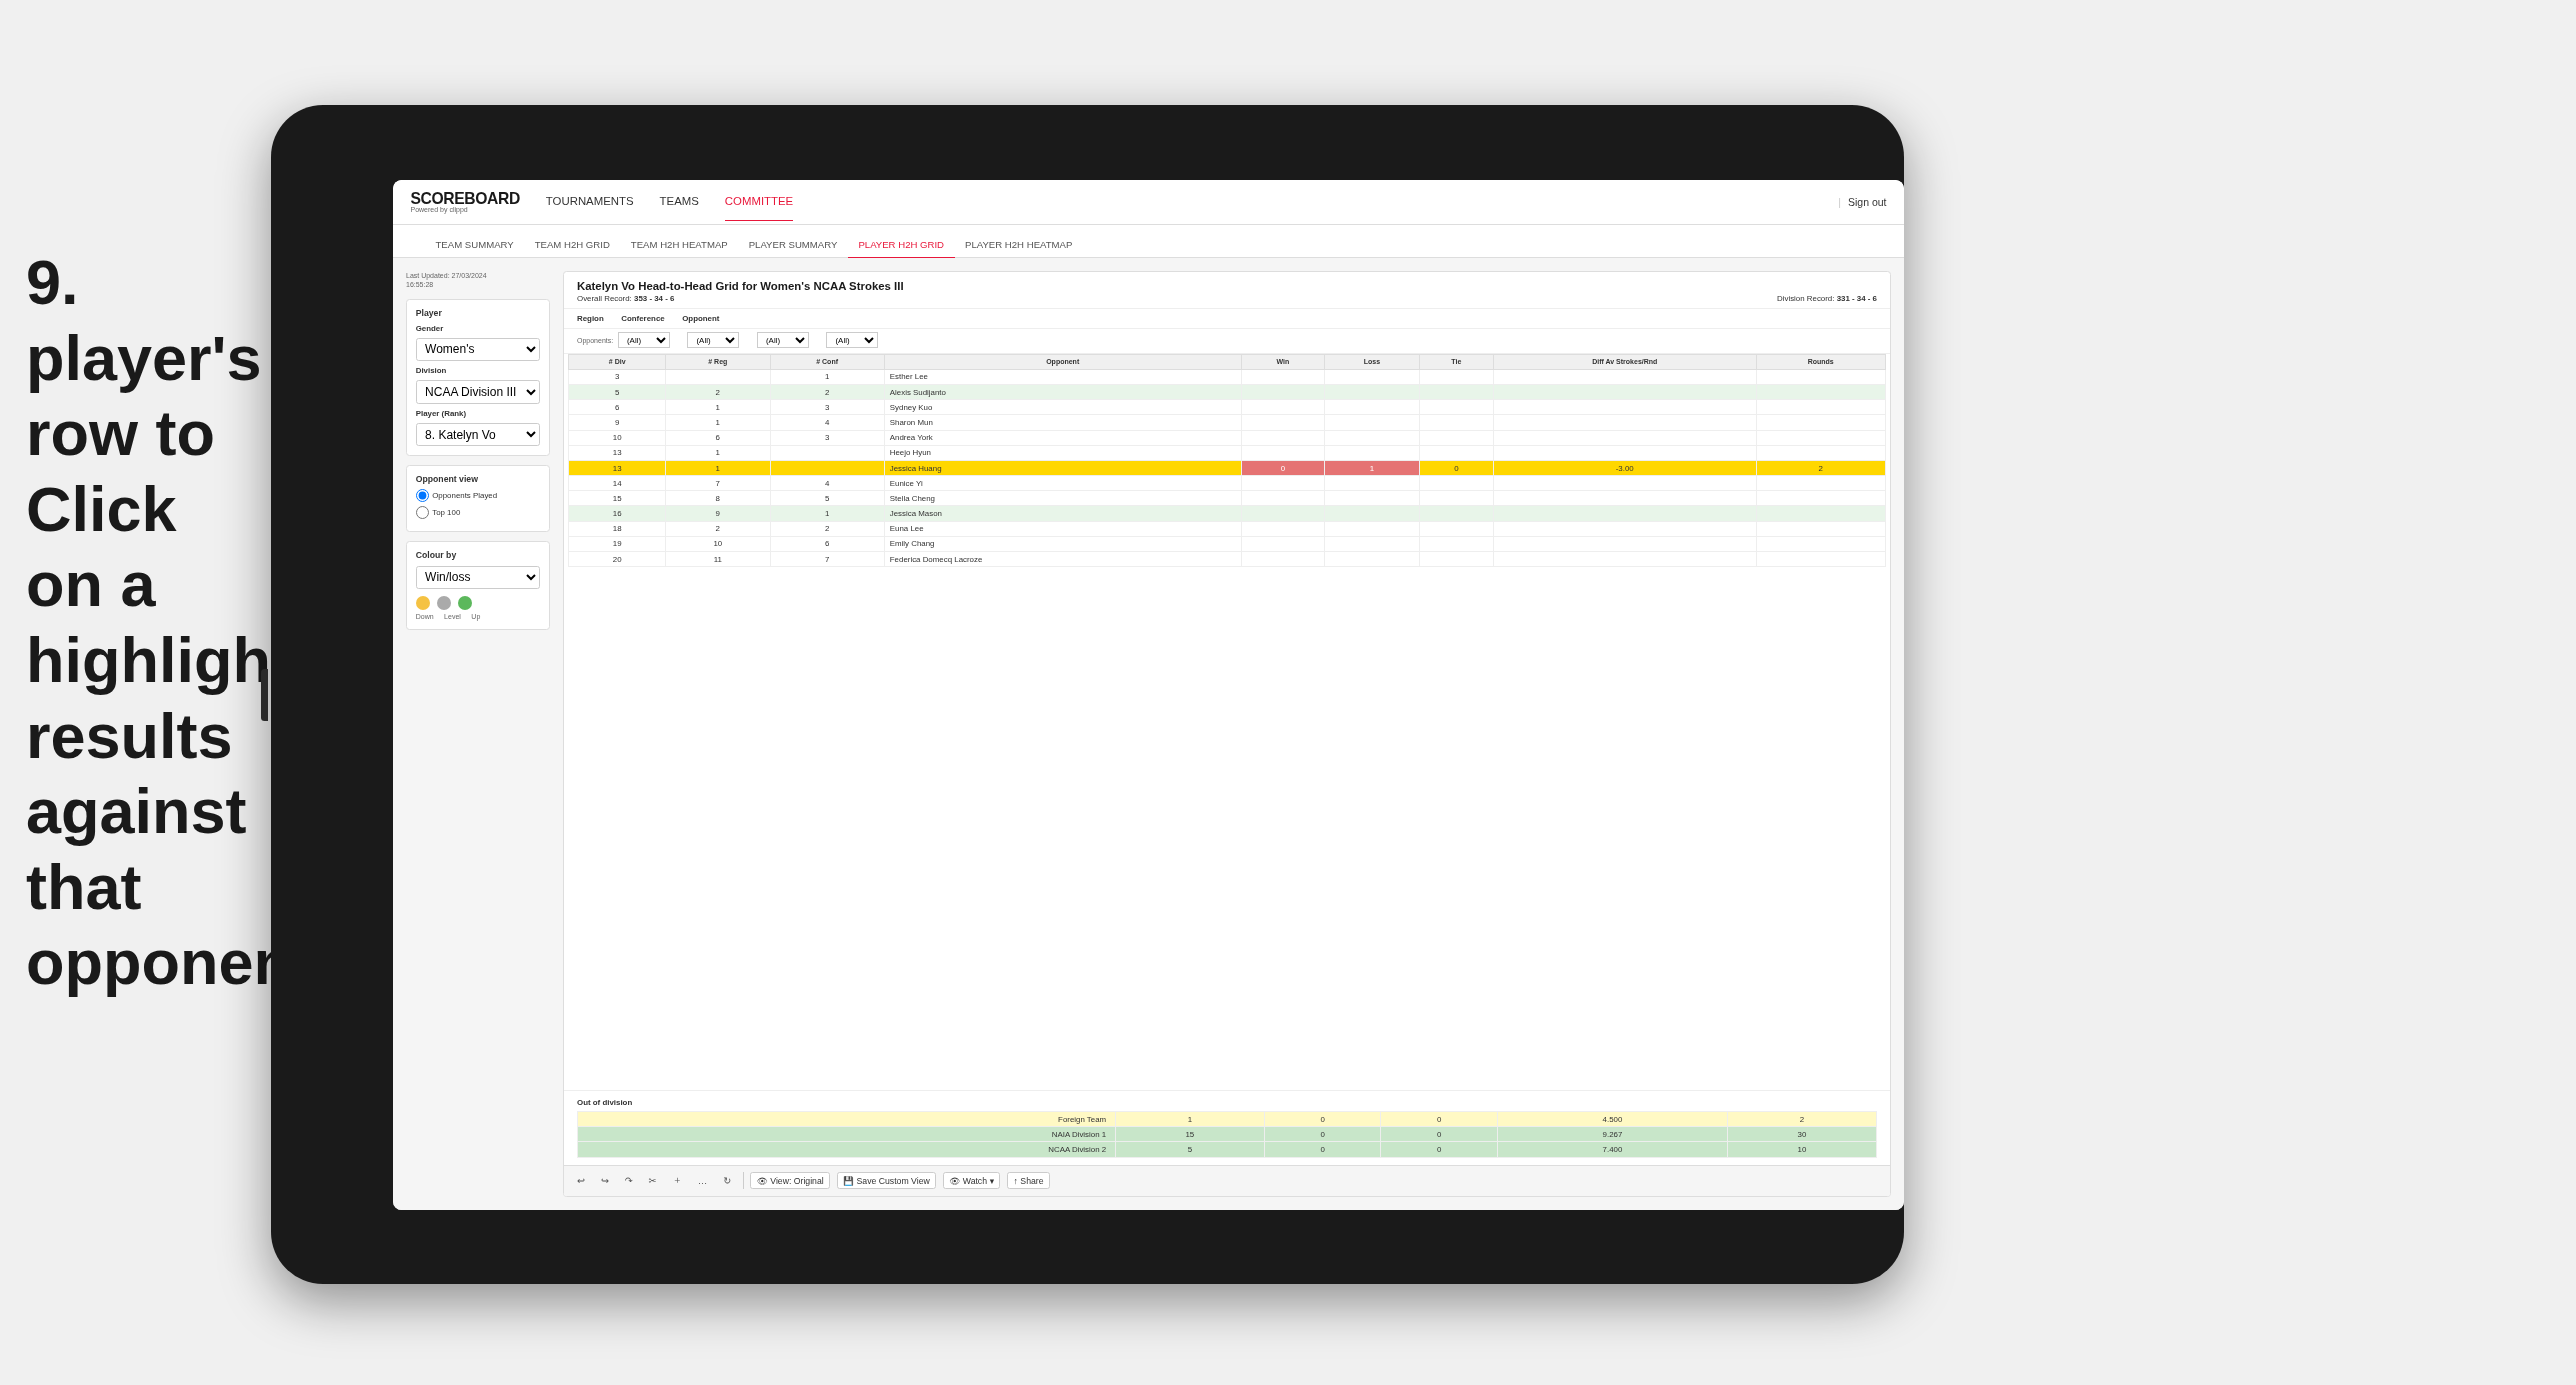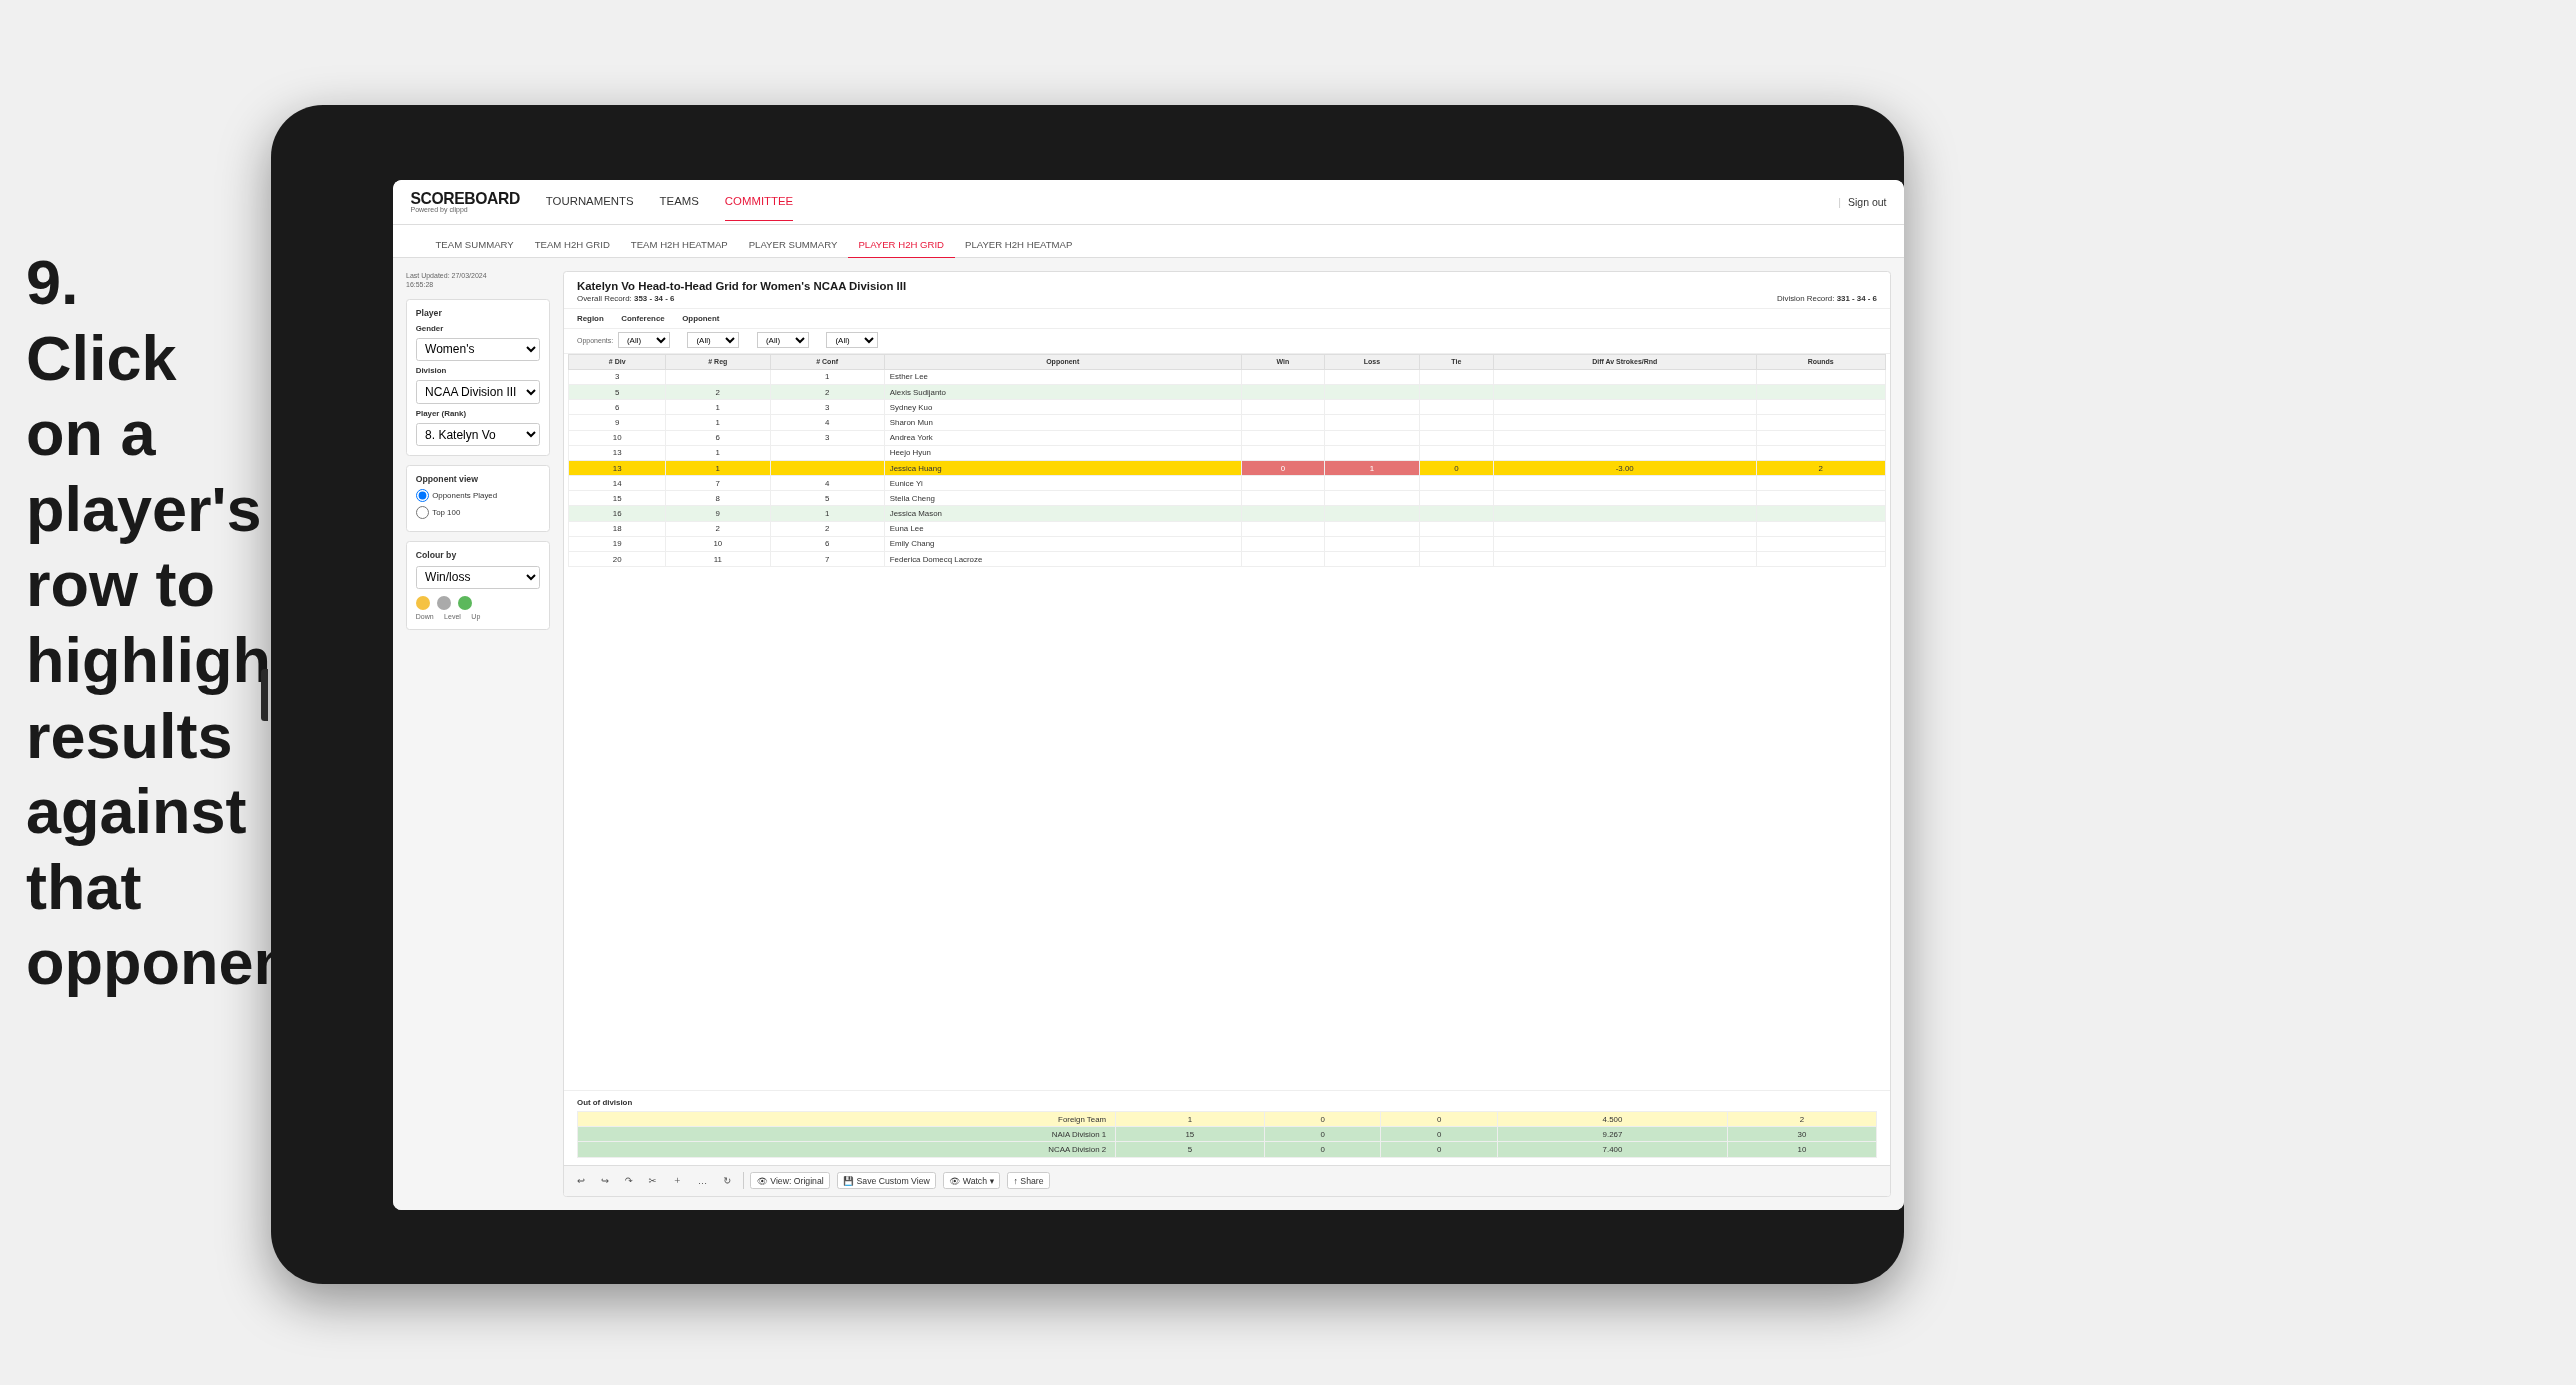--- a/index.html
+++ b/index.html
@@ -414,22 +414,22 @@
       position: absolute;
       left: 450px;
       top: 662px;
     }
   </style>
 </head>
 <body>
 
 <div class="annotation-text">
   <div>9.</div>
+  <div>player's row to</div>
   <div>Click on a</div>
-  <div>player's row to</div>
   <div>highlight results</div>
   <div>against that</div>
   <div>opponent</div>
 </div>
 
 <svg class="pink-arrow" width="192" height="44" viewBox="0 0 220 50">
   <defs>
     <marker id="arrowhead" markerWidth="10" markerHeight="7" refX="10" refY="3.5" orient="auto">
       <polygon points="0 0, 10 3.5, 0 7" fill="#e8173a"></polygon>
     </marker>
@@ -515,21 +515,21 @@
           <div class="dot-labels">
             <span>Down</span>
             <span>Level</span>
             <span>Up</span>
           </div>
         </div>
       </div>
 
       <div class="content-panel">
         <div class="panel-header">
-          <div class="panel-title">Katelyn Vo Head-to-Head Grid for Women's NCAA Division III</div>
+          <div class="panel-title">Katelyn Vo Head-to-Head Grid for Women's NCAA Strokes III</div>
           <div class="panel-subtitle">
             <span>
               <span>Overall Record:</span>
               <span class="record-bold">353 - 34 - 6</span>
             </span>
             <span>
               <span>Division Record:</span>
               <span class="record-bold">331 - 34 - 6</span>
             </span>
           </div>

